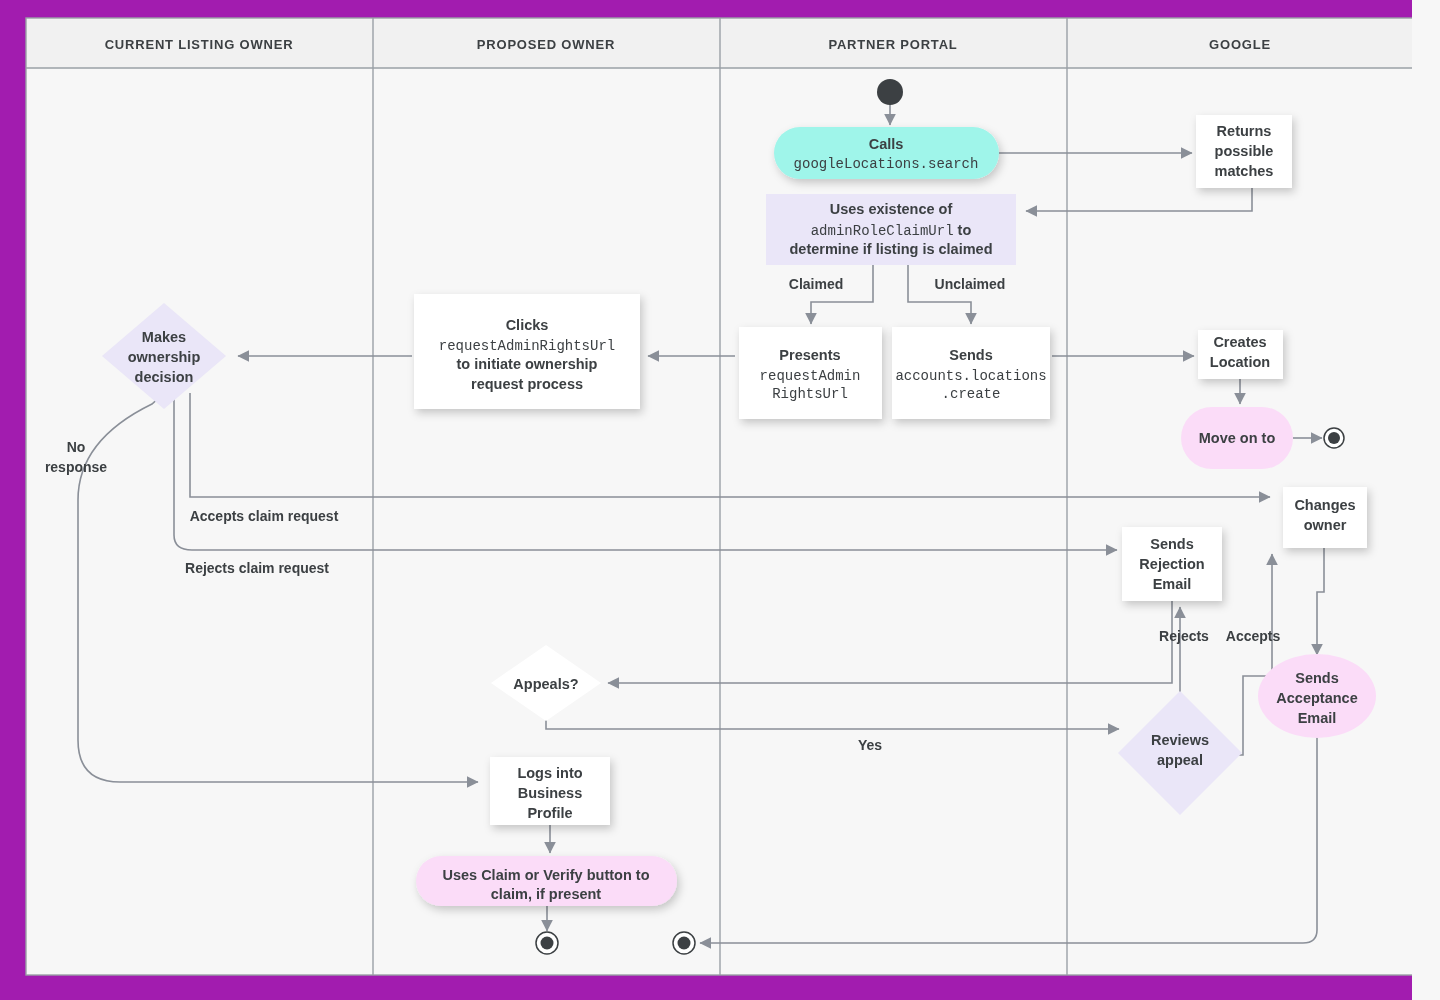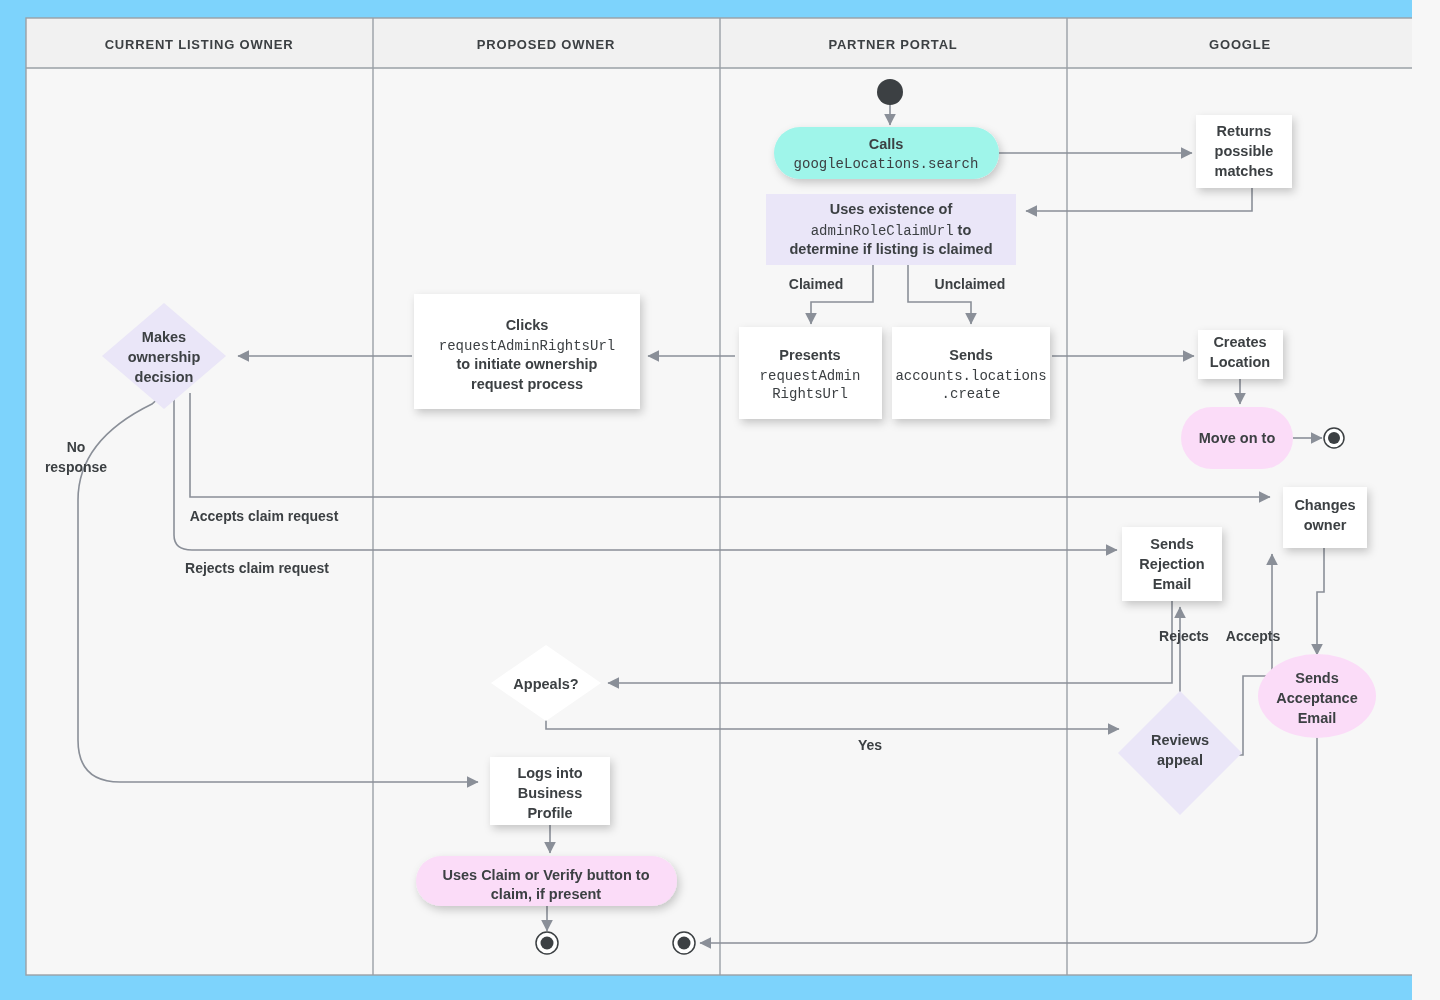--- a/index.html
+++ b/index.html
@@ -5,21 +5,21 @@
   html, body {
     margin: 0;
     padding: 0;
     background: #f7f7f7;
     font-family: "Liberation Sans", sans-serif;
   }
   #stage {
     position: relative;
     width: 1412px;
     height: 1000px;
-    background: #7dd3fc;
+    background: #a21caf;
     overflow: hidden;
   }
   svg#diagram {
     position: absolute;
     top: 0; left: 0;
     width: 1440px;
     height: 1000px;
   }
   .lane-header-text {
     font-size: 13px;

